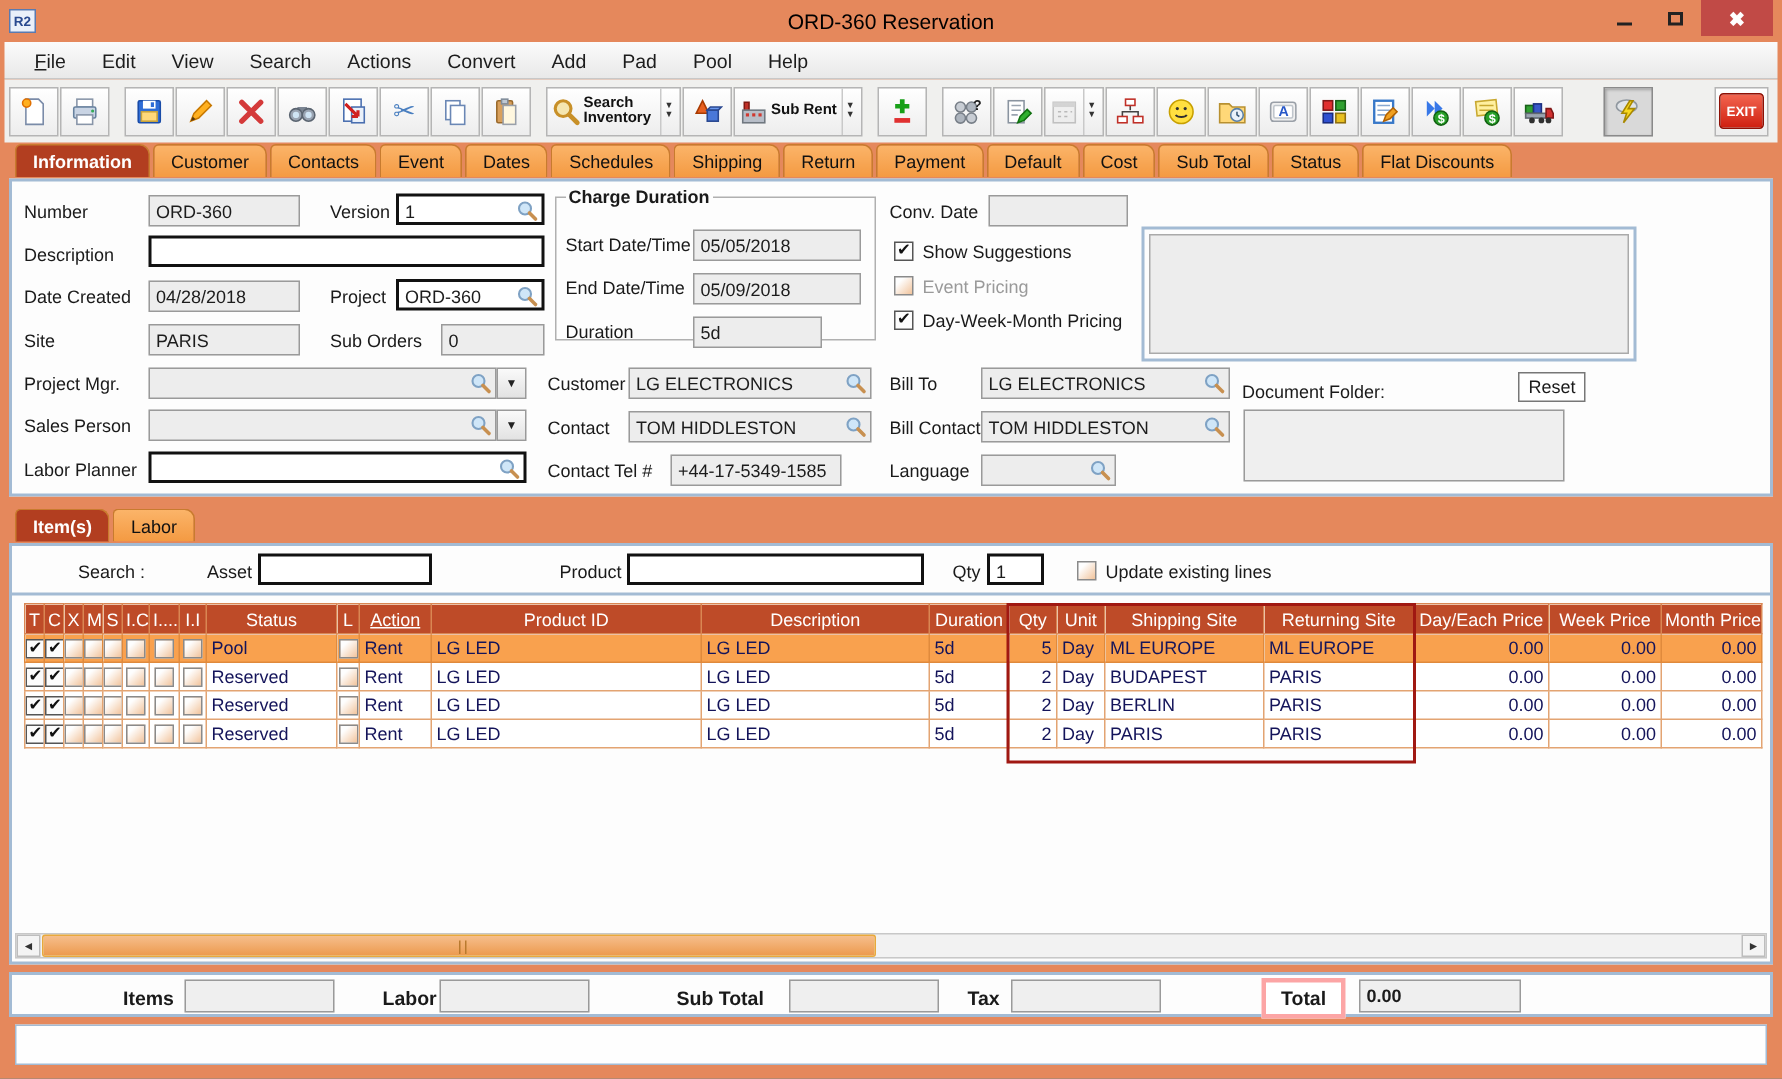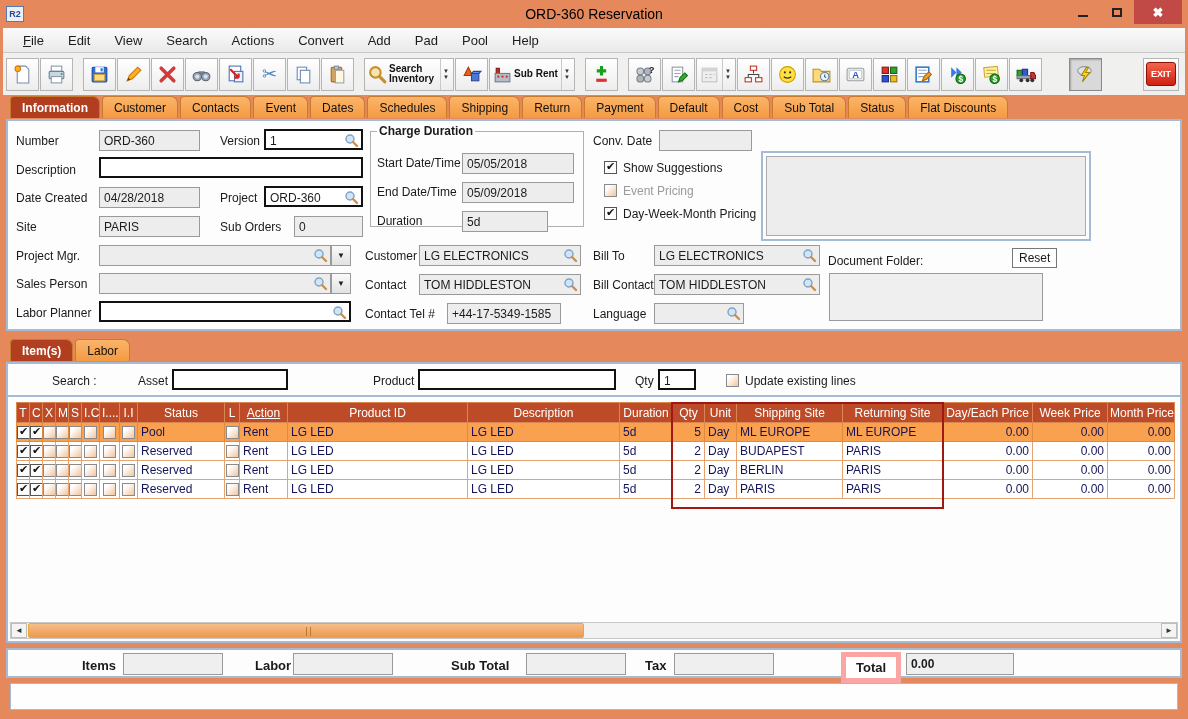--- a/index.html
+++ b/index.html
@@ -51,21 +51,21 @@
   .ffield { position:absolute; background:#EDEDED; border:1px solid #9A9A9A; height:21px; font-size:12px; color:#1c1c1c; padding:3px 4px 0 4px; white-space:nowrap; overflow:hidden; }
   .ffield.editable { background:#FFFFFF; border:2px solid #111; }
   .ffield .mag { position:absolute; right:2px; top:2px; }
   .mag { width:15px; height:15px; display:inline-block; }
   .combo-arrow { position:absolute; width:20px; height:21px; background:linear-gradient(#FAFAFA,#E2E2E2); border:1px solid #9A9A9A; display:flex; align-items:center; justify-content:center; font-size:8px; color:#222; }
   fieldset.group { position:absolute; border:1px solid #B0B0B0; background:#FDFDFD; padding:2px 6px 4px 6px; }
   fieldset.group legend { font-size:12px; font-weight:bold; padding:0 2px; }
   .cb { display:inline-block; width:13px; height:13px; border:1px solid #8A8A8A; background:linear-gradient(135deg,#FEFEFE 25%,#F2C49C); vertical-align:-2px; position:relative; }
   .cb.checked { background:#FCFCFC; border:1px solid #555; }
   .cb.checked::after { content:"✔"; position:absolute; left:1px; top:-2px; font-size:11px; color:#111; }
-  .cb-row { position:absolute; font-size:12px; white-space:nowrap;margin-left:8px; }
+  .cb-row { position:absolute; font-size:12px; white-space:nowrap; }
   .cb-row .cb { margin-right:6px; }
   .cb-row.disabled { color:#9a9a9a; }
   .mini-tab { background:linear-gradient(#FBB469,#F49A42); border:1px solid #C87B2E; border-bottom:none; border-radius:4px 7px 0 0; padding:3px 10px 2px; margin-right:2px; font-size:12px; color:#111; }
   .mini-tab.active { background:#B23E20; color:#fff; font-weight:bold; }
   .comments-tabs { position:absolute; left:755px; top:9px; display:flex; align-items:flex-end; }
   .comments-wrap { position:absolute; left:753px; top:30px; width:330px; height:90px; border:2px solid #A3BBD4; background:#FDFDFD; padding:3px; }
   .comments-area { width:100%; height:100%; background:#EDEDED; border:1px solid #AAAAAA; position:relative; }
   .reset-btn { position:absolute; background:#FFFFFF; border:1px solid #777; padding:2px 6px; font-size:12px; }
   .docfolder-box { position:absolute; background:#EFEFEF; border:1px solid #9A9A9A; }
   
@@ -83,21 +83,21 @@
   .hl-overlay { position:absolute; border:2px solid #A01812; pointer-events:none; }
   
   .hscroll { position:absolute; left:2px; right:2px; bottom:2px; height:17px; background:#F2F2F2; border:1px solid #C8C8C8; }
   .sb-arrow { position:absolute; top:0; width:16px; height:15px; background:#F4F4F4; border:1px solid #BDBDBD; font-size:8px; color:#333; display:flex; align-items:center; justify-content:center; }
   .sb-arrow.left { left:0; } .sb-arrow.right { right:0; }
   .sb-thumb { position:absolute; left:17px; top:0; width:556px; height:15px; background:linear-gradient(#F6BE8C,#EC9A4E); border:1px solid #E8A93C; border-radius:2px; }
   .sb-grip { position:absolute; left:50%; top:3px; width:5px; height:9px; border-left:1px solid #B97A2E; border-right:1px solid #B97A2E; }
   
   .totals-band .flabel { top:8px; font-weight:bold; font-size:13px; }
   .totals-band .ffield { top:3px; width:100px; height:22px; background:#EFEFEF; }
-  .total-label-box { position:absolute; top:2px; background:#fff; border:5px solid #fca5a5; padding:3px 10px; font-weight:bold; font-size:13px; }
+  .total-label-box { position:absolute; top:2px; background:#fff; border:3px solid #fca5a5; padding:3px 10px; font-weight:bold; font-size:13px; }
   .total-value { font-weight:bold; }
   .bottom-strip { position:absolute; left:0; right:0; bottom:0; height:6px; background:#E5885C; }
 </style>
 </head>
 <body>
 
 <div class="win">
 
   <div class="titlebar">
     <div class="app-icon">R2</div>

